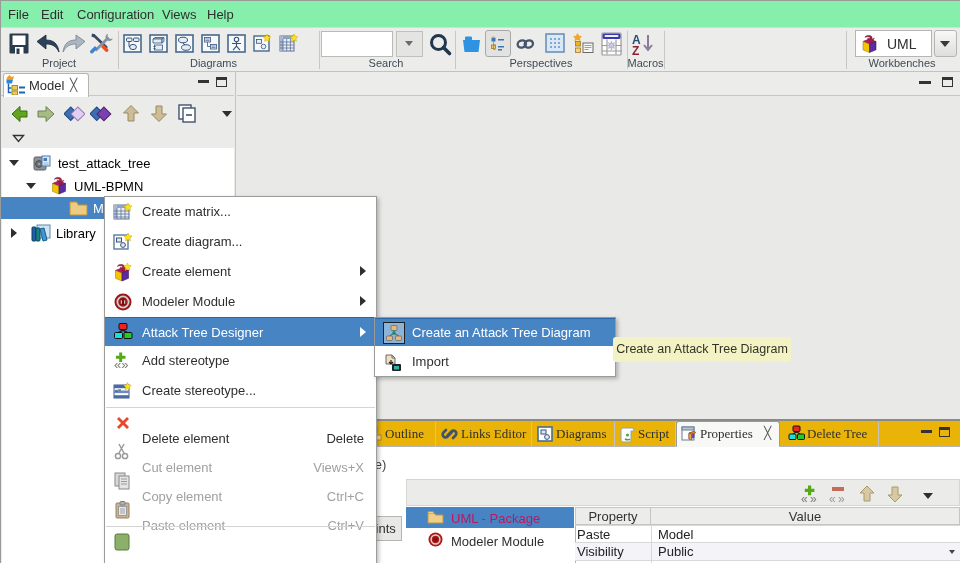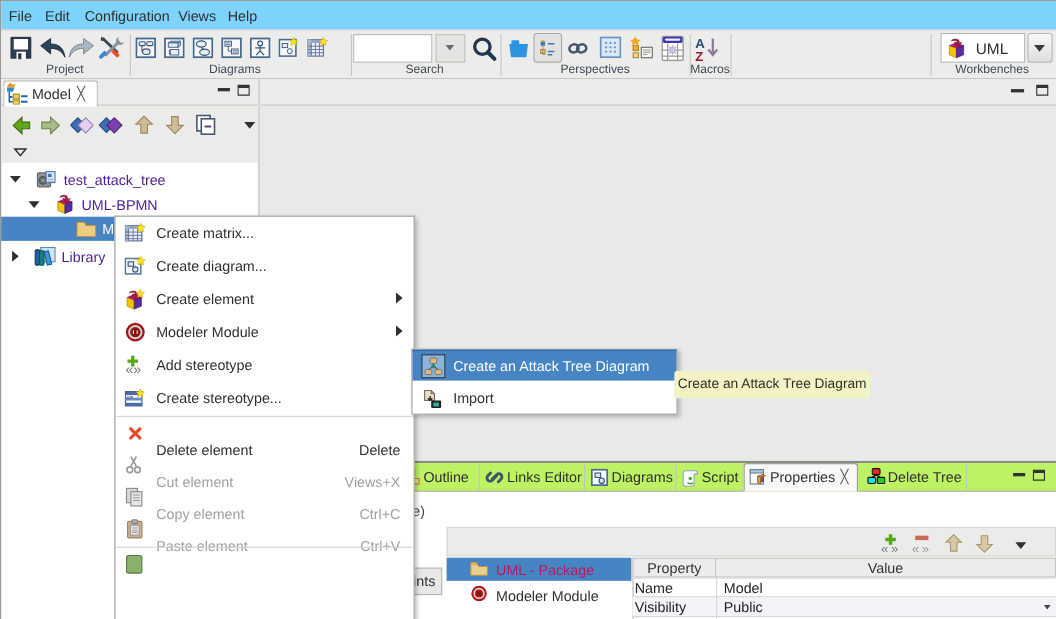--- a/index.html
+++ b/index.html
@@ -1,47 +1,47 @@
 <!DOCTYPE html>
 <html><head>
 <meta charset="utf-8">
 <style>
   * { margin:0; padding:0; box-sizing:border-box; }
   html,body { width:960px; height:563px; overflow:hidden; }
   body { font-family:"Liberation Sans", sans-serif; background:#e9e9e7; position:relative;
          border-left:1px solid #9a9a98; border-top:1px solid #9a9a98; }
   .abs { position:absolute; }
   
-  #menubar { left:0; top:0; width:959px; height:26px; background:#7dd3fc; color:#2f2f2f;
+  #menubar { left:0; top:0; width:959px; height:26px; background:#86efac; color:#2f2f2f;
              font-size:13px; }
   #menubar span { position:absolute; top:6px; }
   
   #toolbar { left:0; top:26px; width:959px; height:45px; background:#ececea;
              border-top:1px solid #d9d9d7; border-bottom:1px solid #c2c2c0; }
   .tsep { position:absolute; top:3px; width:1px; height:38px; background:#c7c7c5; }
   .tlabel { position:absolute; top:29px; font-size:11px; color:#3f4b57; text-align:center; }
   .dicon { position:absolute; top:5px; }
   
   #leftpanel { left:0; top:71px; width:235px; height:492px; background:#ebebe9; border-right:1px solid #c4c4c2; }
   #lp-tree { position:absolute; left:1px; top:76px; width:232px; height:416px; background:#ffffff; }
   #lp-head { position:absolute; left:0; top:0; width:233px; height:24px; background:#ebebe9;
              border-bottom:1px solid #c8c8c6;}
   #lp-tab { position:absolute; left:2px; top:1px; width:86px; height:24px; background:#ffffff;
             border:1px solid #b5b5b3; border-bottom:none; border-radius:3px 3px 0 0; }
-  .treerow { position:absolute; height:21px; font-size:13px; color:#4c1d95; white-space:nowrap; }
+  .treerow { position:absolute; height:21px; font-size:13px; color:#000000; white-space:nowrap; }
   .treesel { background:#4784c4; color:#ffffff; }
   
   #editor { left:236px; top:71px; width:723px; height:492px; background:#e9e9e7; }
   #editor-head { position:absolute; left:0; top:0; width:723px; height:24px; background:#ececea;
                  border-bottom:1px solid #c6c6c4; }
   
   #bottompanel { left:236px; top:418px; width:723px; height:145px; background:#ffffff;
                  border-top:2px solid #8a8a88; }
-  #btabs { position:absolute; left:0; top:0; width:723px; height:26px; background:#bef264;
-           border-bottom:1px solid #b5b5b3; font-size:13px; color:#2f2f2f; }
+  #btabs { position:absolute; left:0; top:0; width:723px; height:26px; background:#eab308;
+           border-bottom:1px solid #b5b5b3; font-size:13px; color:#2f2f2f;font-family:Liberation Serif, serif; }
   .btab { position:absolute; top:1px; height:25px; border-right:1px solid #c3c3c1; }
   .btab-label { position:absolute; top:5px; }
   
   #ctxmenu { left:103px; top:195px; width:273px; height:368px; background:#ffffff;
              border:1px solid #9b9b99; border-bottom:none; box-shadow:2px 2px 4px rgba(0,0,0,.25);
              font-size:13px; color:#2f2f2f; overflow:hidden; }
   .mi { position:relative; height:30px; }
   .mi .txt { position:absolute; left:37px; top:7px; }
   .mi .ico { position:absolute; left:8px; top:5px; width:20px; height:20px; }
   .mi .sc  { position:absolute; right:12px; top:7px; }
@@ -410,21 +410,21 @@
   <svg class="abs" style="left:191px;top:111px" width="15" height="15" viewBox="0 0 15 15">
       <circle cx="7.5" cy="7.5" r="7" fill="#b01818"></circle>
       <circle cx="7.5" cy="7.5" r="4.4" fill="none" stroke="#d8d8d8" stroke-width="1.5"></circle>
       <rect x="5.4" y="5.4" width="4.2" height="4.2" fill="#8a1010"></rect>
     </svg>
   <div class="abs" style="left:214px;top:113px;font-size:13px;color:#2f2f2f">Modeler Module</div>
 
   <div class="abs" style="left:338px;top:86px;width:385px;height:58px;background:#fff;border-left:1px solid #b5b5b3"></div>
   <div class="abs" style="left:338px;top:86px;width:76px;height:18px;background:#ececea;border:1px solid #c5c5c3;font-size:13px;color:#333;text-align:center;padding-top:1px">Property</div>
   <div class="abs" style="left:414px;top:86px;width:309px;height:18px;background:#ececea;border:1px solid #c5c5c3;border-left:none;font-size:13px;color:#333;text-align:center;padding-top:1px">Value</div>
-  <div class="abs" style="left:340px;top:106px;font-size:13px;color:#222">Name</div>
+  <div class="abs" style="left:340px;top:106px;font-size:13px;color:#222">Paste</div>
   <div class="abs" style="left:421px;top:106px;font-size:13px;color:#222">Model</div>
   <div class="abs" style="left:338px;top:121px;width:385px;height:18px;background:#f4f4f8"></div>
   <div class="abs" style="left:340px;top:123px;font-size:13px;color:#222">Visibility</div>
   <div class="abs" style="left:421px;top:123px;font-size:13px;color:#222">Public</div>
   <div class="abs" style="left:712px;top:129px;width:0;height:0;border-top:4px solid #444;border-left:3.5px solid transparent;border-right:3.5px solid transparent"></div>
   <div class="abs" style="left:338px;top:104px;width:385px;height:1px;background:#d8d8d6"></div>
   <div class="abs" style="left:338px;top:121px;width:385px;height:1px;background:#d8d8d6"></div>
   <div class="abs" style="left:338px;top:139px;width:385px;height:1px;background:#d8d8d6"></div>
   <div class="abs" style="left:414px;top:104px;width:1px;height:40px;background:#d8d8d6"></div>
 </div>
@@ -463,20 +463,30 @@
   <div class="mi">
       <svg class="ico" viewBox="0 0 20 20">
         <circle cx="10" cy="10" r="8.5" fill="#a01616"></circle>
         <circle cx="10" cy="10" r="5.6" fill="none" stroke="#cfcfcf" stroke-width="1.8"></circle>
         <rect x="7.2" y="7.2" width="5.6" height="5.6" fill="#7a0e0e"></rect>
         <path d="M8.3 8.3 v3.4 M11.7 8.3 v3.4" stroke="#e0e0e0" stroke-width="1.1"></path>
       </svg>
       <span class="txt">Modeler Module</span>
       <span class="sub"></span>
     </div>
+  <div class="mi misel">
+      <svg class="ico" viewBox="0 0 20 20" style="top:4px">
+        <path d="M10 5.5 v3.5 M6 10.5 l4 -2.5 M14 10.5 l-4 -2.5" stroke="#222" stroke-width="1.5" fill="none"></path>
+        <rect x="6" y="1.5" width="8" height="6" rx="1" fill="#ee2222" stroke="#111"></rect>
+        <rect x="1.5" y="10.5" width="8" height="6" rx="1" fill="#18e0e0" stroke="#111"></rect>
+        <rect x="11" y="10.5" width="8" height="6" rx="1" fill="#22cc22" stroke="#111"></rect>
+      </svg>
+      <span class="txt">Attack Tree Designer</span>
+      <span class="sub"></span>
+    </div>
   <div class="mi">
       <svg class="ico" viewBox="0 0 20 20">
         <path d="M6.2 1.5 h3 v3.3 h3.3 v3 h-3.3 v3.3 h-3 v-3.3 h-3.3 v-3 h3.3z" fill="#55a818"></path>
         <text x="1" y="18" font-size="13" fill="#7a7a78" font-family="Liberation Sans">«»</text>
       </svg>
       <span class="txt">Add stereotype</span>
     </div>
   <div class="mi">
       <svg class="ico" viewBox="0 0 20 20">
         <rect x="1" y="4" width="15" height="13" fill="#fdfdfd" stroke="#3a5a8a"></rect>

